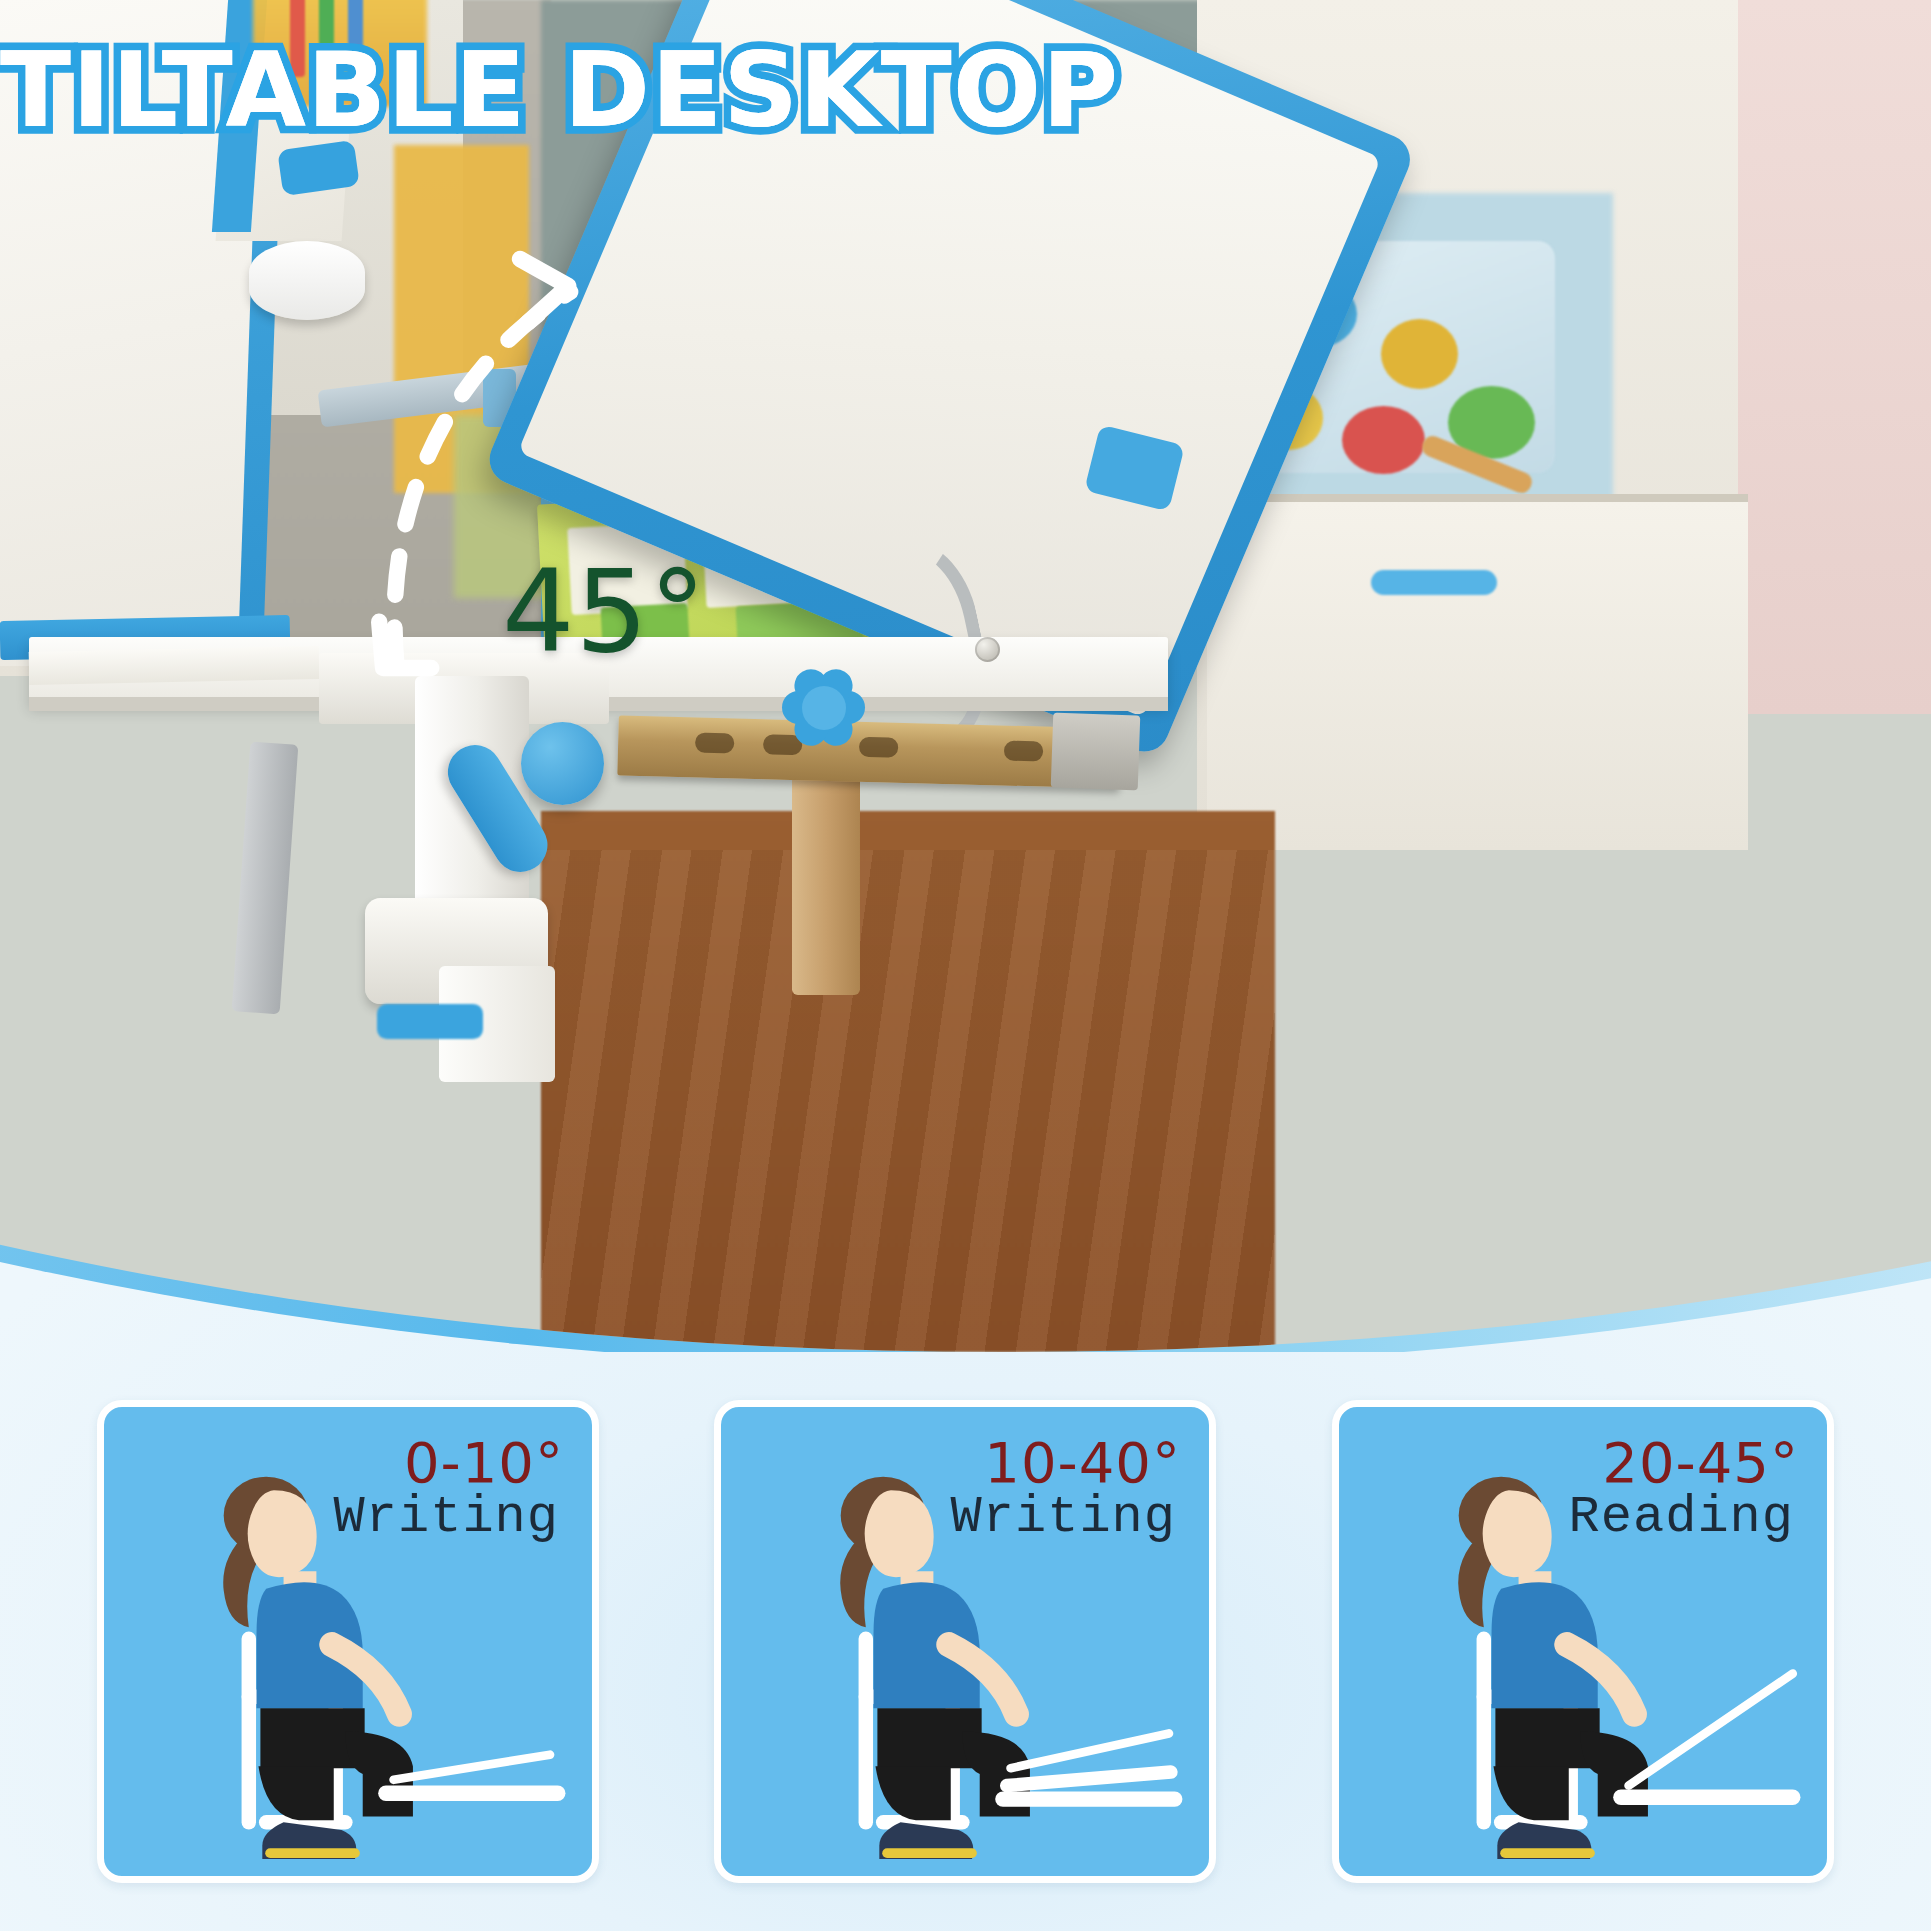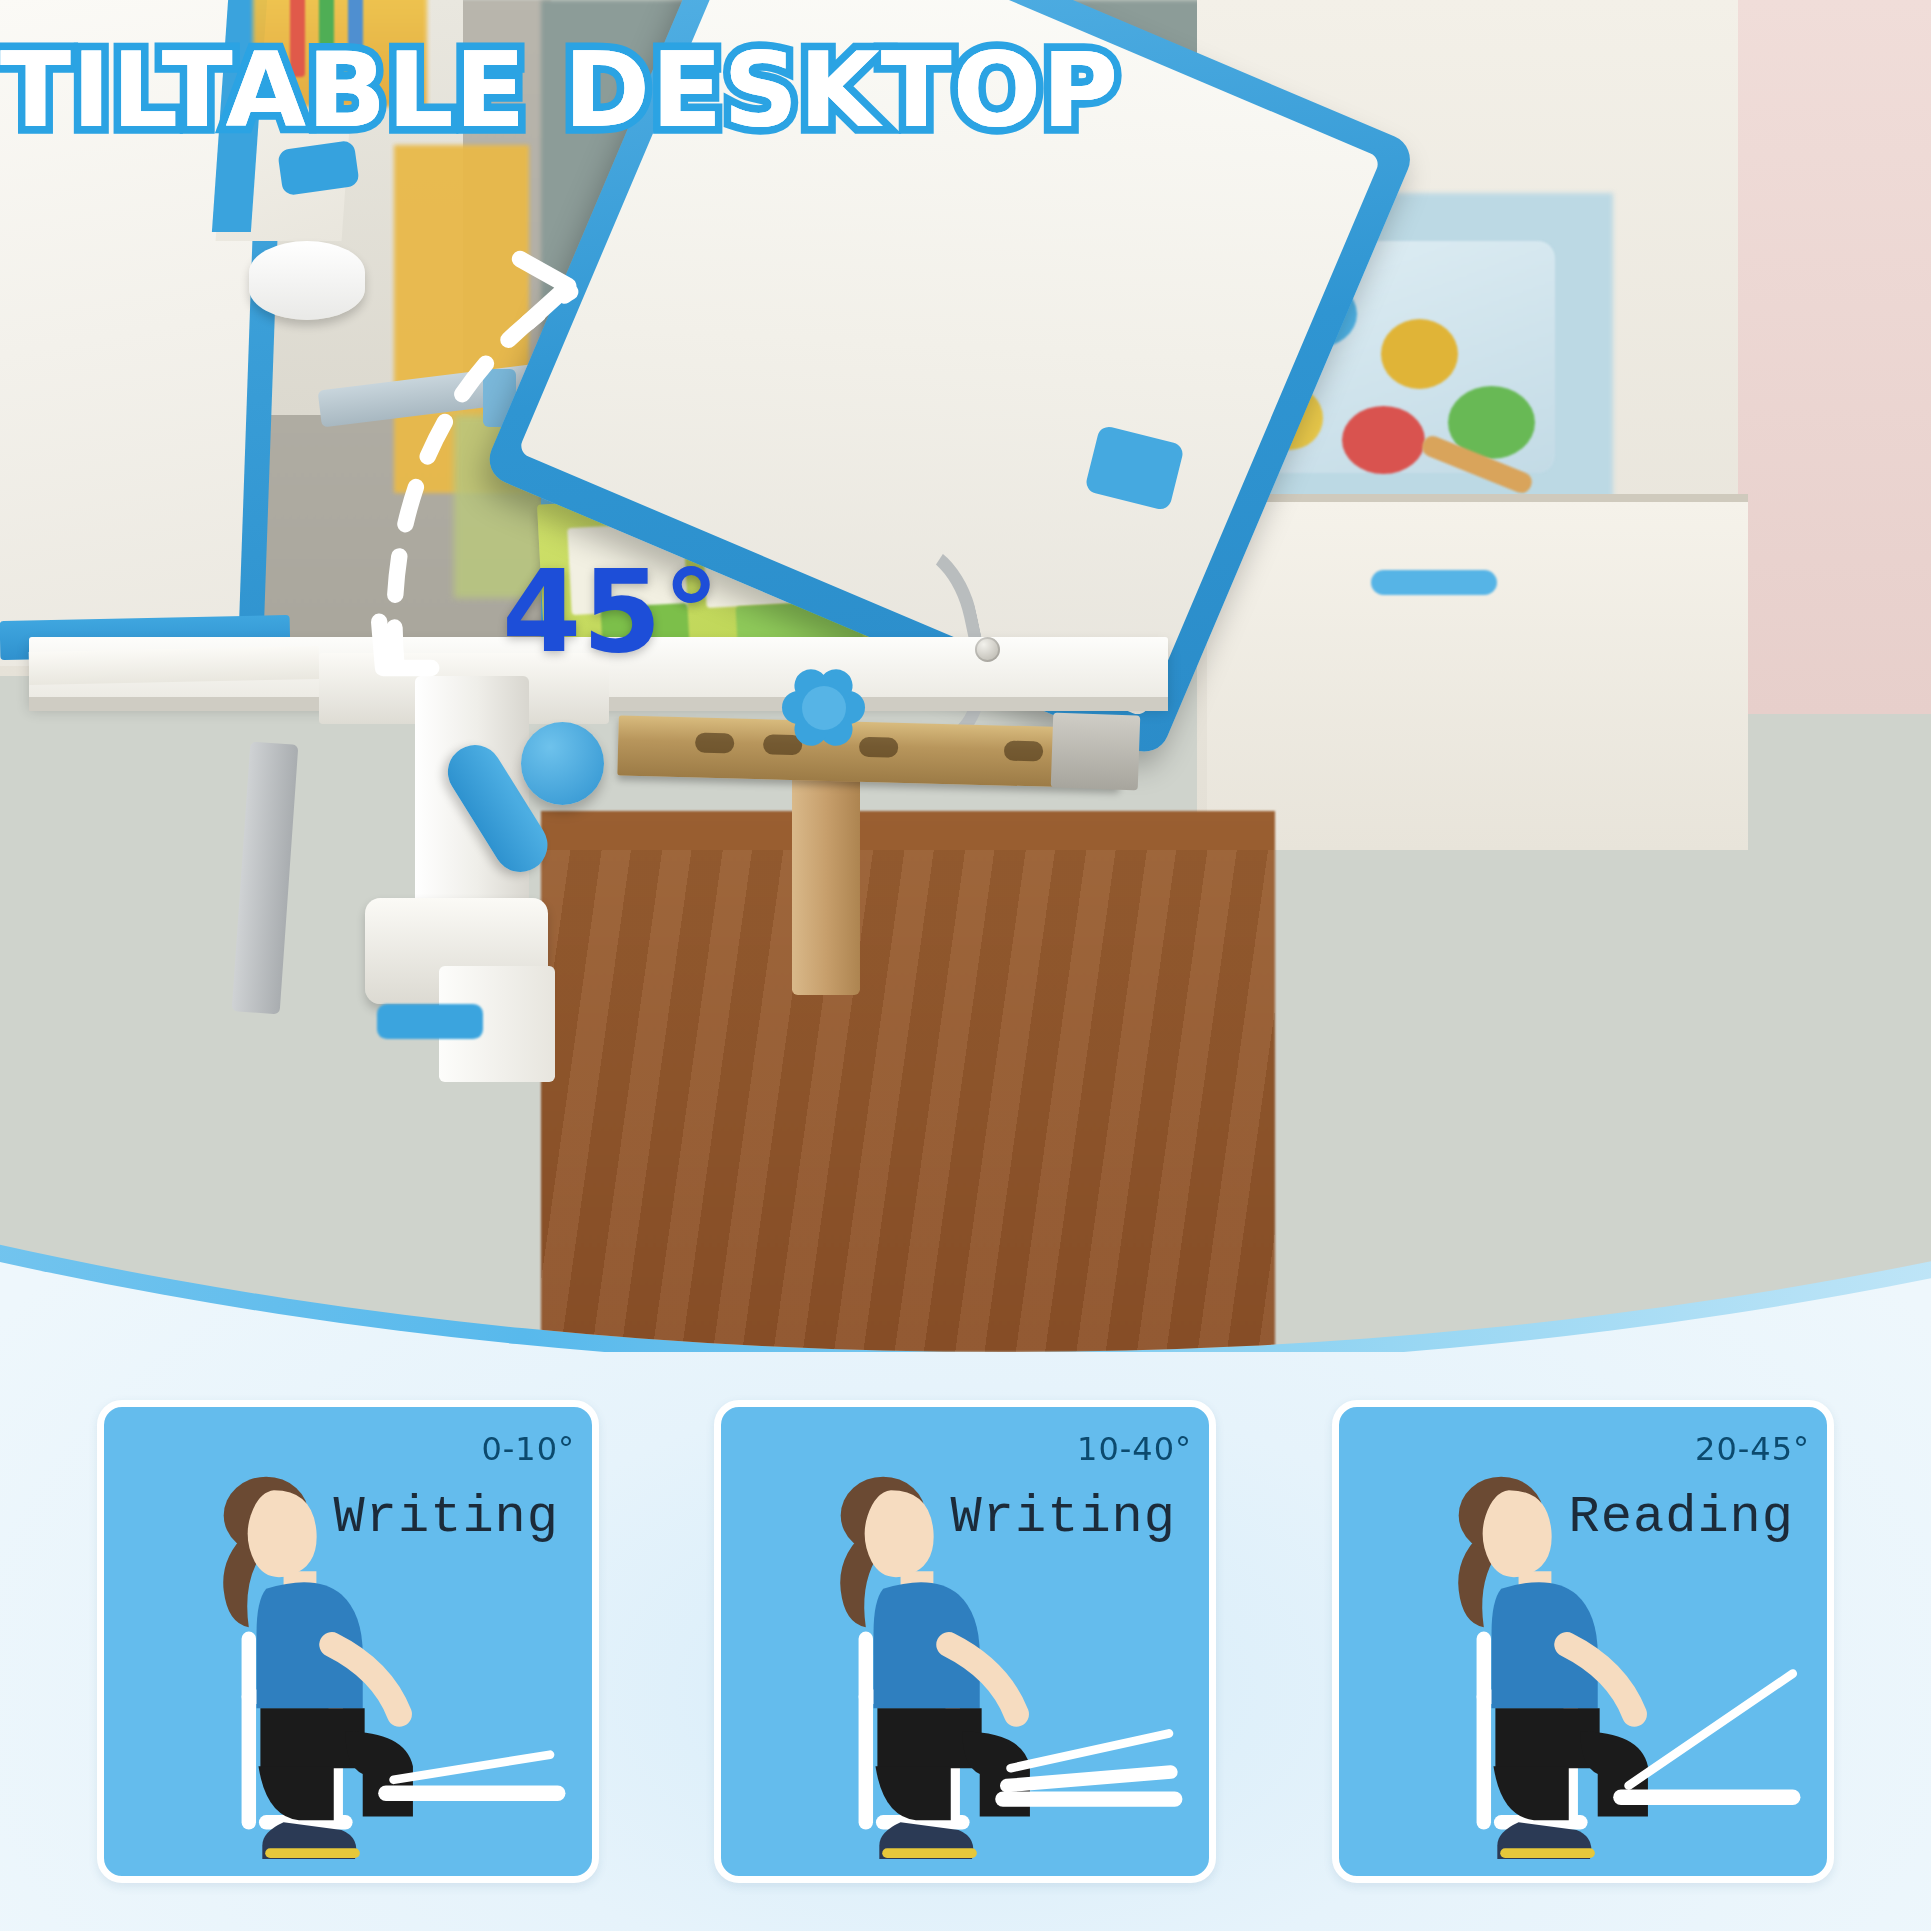--- a/index.html
+++ b/index.html
@@ -93,38 +93,38 @@
   .grey-leg{position:absolute;left:241px;top:743px;width:48px;height:270px;background:linear-gradient(90deg,#cfd2d4,#a9adb0);border-radius:5.8px;transform:rotate(4deg);}
   .grey-leg2{position:absolute;left:319px;top:377px;width:222px;height:37px;background:linear-gradient(180deg,#c8d5dc,#a8b8c1);border-radius:5.8px;transform:rotate(-7deg);}
   .grey-post{position:absolute;left:483px;top:369px;width:33px;height:58px;background:#7ab7d9;border-radius:5.8px;}
   .flower-knob{position:absolute;left:782px;top:666px;width:83px;height:83px;}
   .flower-knob span{position:absolute;left:50%;top:50%;width:83px;height:33px;margin:-16.4px 0 0 -42px;border-radius:16.4px;background:#3aa3dd;}
   .flower-core{position:absolute;left:50%;top:50%;width:44px;height:44px;margin:-22px 0 0 -22px;border-radius:50%;background:#56b4e6;}
   .stay-arm{position:absolute;left:850px;top:541px;width:106px;height:183px;border:13.5px solid #b9bdbe;border-radius:58px/87px;border-left-color:transparent;border-top-color:transparent;transform:rotate(-12deg);}
 
   
   .arc-svg{position:absolute;left:290px;top:232px;width:406px;height:463px;overflow:visible;}
-  .angle-label{position:absolute;left:502px;top:555px;color:#1d4ed8;font-size:114px;font-weight:700;
+  .angle-label{position:absolute;left:502px;top:555px;color:#14532d;font-size:114px;font-weight:400;
     letter-spacing:1px;text-shadow:0 2.9px 9.7px rgba(0,0,0,.25);line-height:1;}
 
   
   .headline{position:absolute;left:0;right:39px;top:29px;
     font-family:"DejaVu Sans", sans-serif;
     font-size:104px;font-weight:700;letter-spacing:1px;color:#ffffff;
     -webkit-text-stroke:15.4px #2ba3e3;paint-order:stroke fill;
     text-shadow:0 0 0 #fff;white-space:nowrap;
   }
 
   
   .panels{position:absolute;left:0;top:1376px;width:1931px;height:555px;}
   .panel{position:absolute;top:24px;width:502px;height:483px;border-radius:25px;
     background:#64bced;border:7.7px solid #ffffff;box-sizing:border-box;overflow:hidden;
     box-shadow:0 3.9px 9.7px rgba(30,90,130,.10);}
   .p1{left:97px;} .p2{left:714px;} .p3{left:1332px;}
-  .p-angle{position:absolute;right:17px;top:23px;color:#0c4a6e;font-size:32px;font-weight:400;letter-spacing:1px;font-family:"DejaVu Sans",sans-serif;}
+  .p-angle{position:absolute;right:28px;top:23px;color:#7f1d1d;font-size:56px;font-weight:400;letter-spacing:1px;font-family:"DejaVu Sans",sans-serif;}
   .p-act{position:absolute;right:33px;top:81px;color:#1c2b3a;font-size:52px;font-weight:400;letter-spacing:1px;font-family:Liberation Mono, monospace;}
   .fig{position:absolute;left:0;top:0;width:502px;height:483px;}
 </style>
 </head>
 <body>
 
 <div id="stage">
 
   <div class="page-bg"></div>
 

